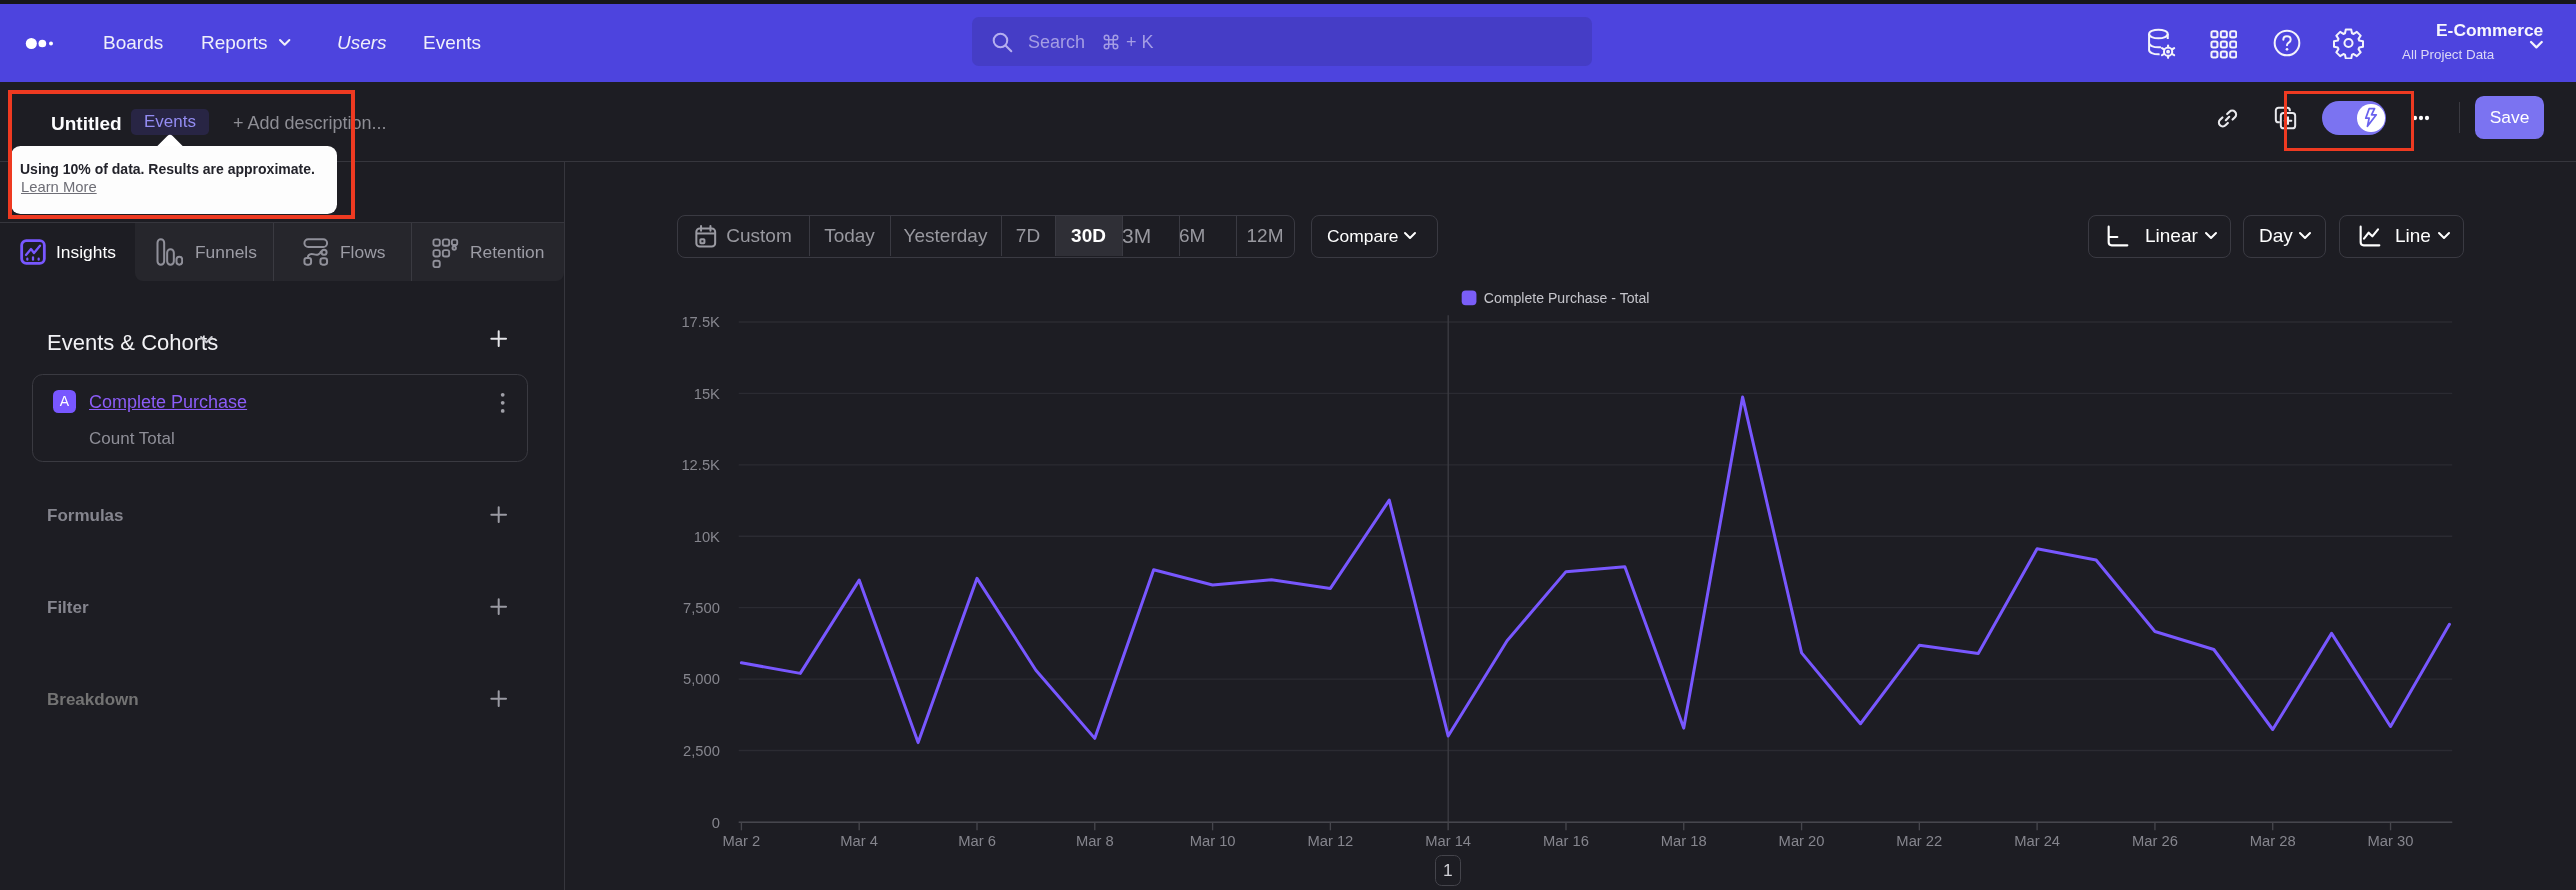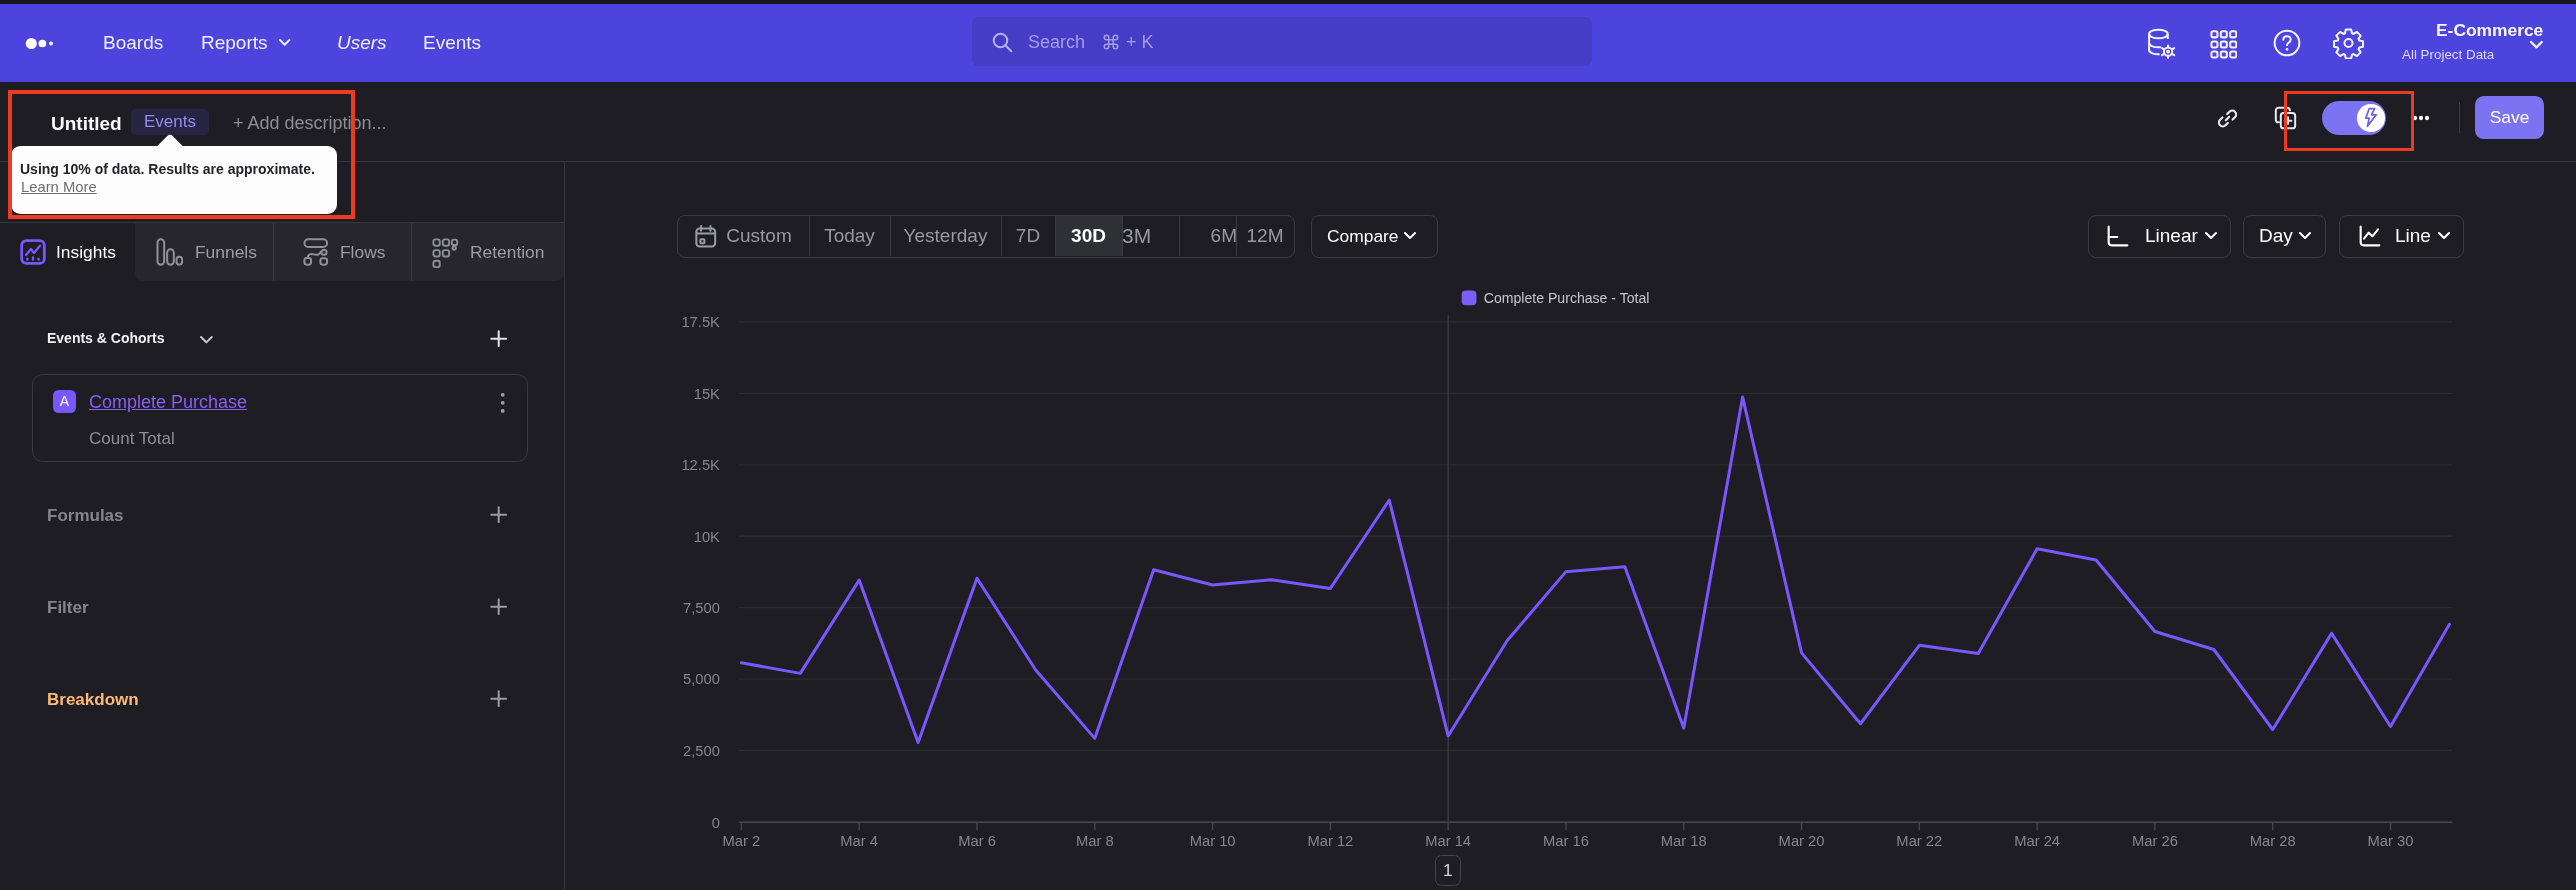--- a/index.html
+++ b/index.html
@@ -137,21 +137,21 @@
       <rect x="2" y="2" width="9.5" height="9.5" rx="3"></rect>
       <rect x="16" y="2" width="9.5" height="9.5" rx="3"></rect>
       <rect x="29.5" y="2.5" width="8" height="8" rx="2.8"></rect>
       <rect x="2" y="18" width="9.5" height="9.5" rx="3"></rect>
       <rect x="16" y="18" width="9.5" height="9.5" rx="3"></rect>
       <circle cx="33" cy="15" r="2.6"></circle>
       <rect x="2" y="34" width="9.5" height="9.5" rx="3"></rect>
     </g>
   </svg>
 <div class="abs" style="left:470px;top:242px;font-size:17.4px;color:#9C9CA5;">Retention</div>
-<div class="abs" style="left:47px;top:330px;font-size:14px;font-weight:bold;color:#F2F2F5;">Events &amp; Cohorts</div>
+<div class="abs" style="left:47px;top:330px;font-size:22px;font-weight:normal;color:#F2F2F5;">Events &amp; Cohorts</div>
 <svg class="abs" style="left:199px;top:335px;" width="14.8" height="10" viewBox="0 0 22 15">
     <path d="M3 3l8 8 8-8" stroke="#C9C9CF" stroke-width="3" fill="none" stroke-linecap="round" stroke-linejoin="round"></path>
   </svg>
 <svg class="abs" style="left:490px;top:330px;" width="17.4" height="17.4" viewBox="0 0 26 26">
     <path d="M13 2v22 M2 13h22" stroke="#E4E4E8" stroke-width="3" stroke-linecap="round"></path>
   </svg>
 <div class="abs" style="left:32px;top:374px;width:496px;height:88px;border:1px solid #3A3A41;border-radius:10.7px;"></div>
 <div class="abs" style="left:53px;top:390px;width:23px;height:23px;background:#7857FF;border-radius:5.4px;color:#fff;font-size:14px;text-align:center;line-height:23px;">A</div>
 <div class="abs" style="left:89px;top:392px;font-size:18px;color:#8b5cf6;text-decoration:underline;">Complete Purchase</div>
 <svg class="abs" style="left:498px;top:390px;" width="9.4" height="27" viewBox="0 0 14 40">
@@ -163,40 +163,40 @@
   </svg>
 <div class="abs" style="left:89px;top:429px;font-size:17px;color:#8E8E97;">Count Total</div>
 <div class="abs" style="left:47px;top:506px;font-size:17px;font-weight:bold;color:#85858E;">Formulas</div>
 <svg class="abs" style="left:490px;top:506px;" width="17.4" height="17.4" viewBox="0 0 26 26">
     <path d="M13 2v22 M2 13h22" stroke="#9A9AA3" stroke-width="3" stroke-linecap="round"></path>
   </svg>
 <div class="abs" style="left:47px;top:598px;font-size:17px;font-weight:bold;color:#85858E;">Filter</div>
 <svg class="abs" style="left:490px;top:598px;" width="17.4" height="17.4" viewBox="0 0 26 26">
     <path d="M13 2v22 M2 13h22" stroke="#9A9AA3" stroke-width="3" stroke-linecap="round"></path>
   </svg>
-<div class="abs" style="left:47px;top:690px;font-size:17px;font-weight:bold;color:#fdba74;">Breakdown</div>
+<div class="abs" style="left:47px;top:690px;font-size:17px;font-weight:bold;color:#737373;">Breakdown</div>
 <svg class="abs" style="left:490px;top:690px;" width="17.4" height="17.4" viewBox="0 0 26 26">
     <path d="M13 2v22 M2 13h22" stroke="#9A9AA3" stroke-width="3" stroke-linecap="round"></path>
   </svg>
 <div class="abs" style="left:677px;top:215px;width:618px;height:43px;border:1.3px solid #3A3A42;border-radius:8px;"></div>
 <div class="abs" style="left:1055px;top:216px;width:67px;height:40px;background:#2F2F36;"></div>
 <div class="abs" style="left:809px;top:216px;width:0.7px;height:40px;background:#3A3A42;"></div>
 <div class="abs" style="left:890px;top:216px;width:0.7px;height:40px;background:#3A3A42;"></div>
 <div class="abs" style="left:1001px;top:216px;width:0.7px;height:40px;background:#3A3A42;"></div>
 <div class="abs" style="left:1055px;top:216px;width:0.7px;height:40px;background:#3A3A42;"></div>
 <div class="abs" style="left:1122px;top:216px;width:0.7px;height:40px;background:#3A3A42;"></div>
 <div class="abs" style="left:1179px;top:216px;width:0.7px;height:40px;background:#3A3A42;"></div>
 <div class="abs" style="left:1236px;top:216px;width:0.7px;height:40px;background:#3A3A42;"></div>
 <div class="abs" style="left:693px;top:216px;width:132px;height:40px;font-size:19px;color:#98989F;font-weight:normal;text-align:center;line-height:40px;">Custom</div>
 <div class="abs" style="left:809px;top:216px;width:81px;height:40px;font-size:19px;color:#98989F;font-weight:normal;text-align:center;line-height:40px;">Today</div>
 <div class="abs" style="left:890px;top:216px;width:111px;height:40px;font-size:19px;color:#98989F;font-weight:normal;text-align:center;line-height:40px;">Yesterday</div>
 <div class="abs" style="left:1001px;top:216px;width:54px;height:40px;font-size:19px;color:#98989F;font-weight:normal;text-align:center;line-height:40px;">7D</div>
 <div class="abs" style="left:1055px;top:216px;width:67px;height:40px;font-size:19px;color:#FFFFFF;font-weight:bold;text-align:center;line-height:40px;">30D</div>
 <div class="abs" style="left:1122px;top:216px;width:57px;height:40px;font-size:21px;color:#98989F;font-weight:normal;text-align:left;line-height:40px;">3M</div>
-<div class="abs" style="left:1179px;top:216px;width:58px;height:40px;font-size:19px;color:#98989F;font-weight:normal;text-align:right;line-height:40px;">6M</div>
+<div class="abs" style="left:1179px;top:216px;width:58px;height:40px;font-size:19px;color:#98989F;font-weight:normal;text-align:left;line-height:40px;">6M</div>
 <div class="abs" style="left:1236px;top:216px;width:58px;height:40px;font-size:19px;color:#98989F;font-weight:normal;text-align:center;line-height:40px;">12M</div>
 <svg class="abs" style="left:695px;top:225px;" width="21.5" height="23" viewBox="0 0 32 34">
 <g stroke="#9B9BA3" stroke-width="3" fill="none">
 <rect x="2" y="5" width="28" height="27" rx="5"></rect>
 <path d="M2.5 12.5h27"></path>
 <path d="M9 1.5v7 M23 1.5v7" stroke-linecap="round"></path>
 <rect x="8" y="21" width="6" height="6" rx="1"></rect>
 </g>
   </svg>
 <div class="abs" style="left:1311px;top:215px;width:127px;height:43px;border:1.3px solid #3A3A42;border-radius:8px;"></div>

